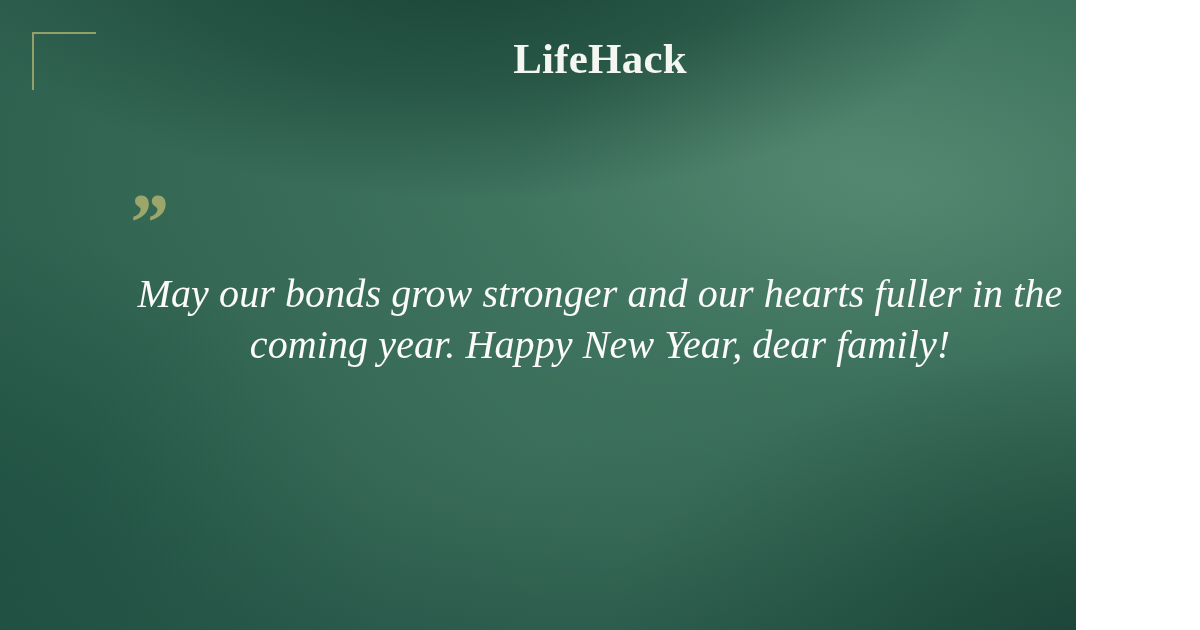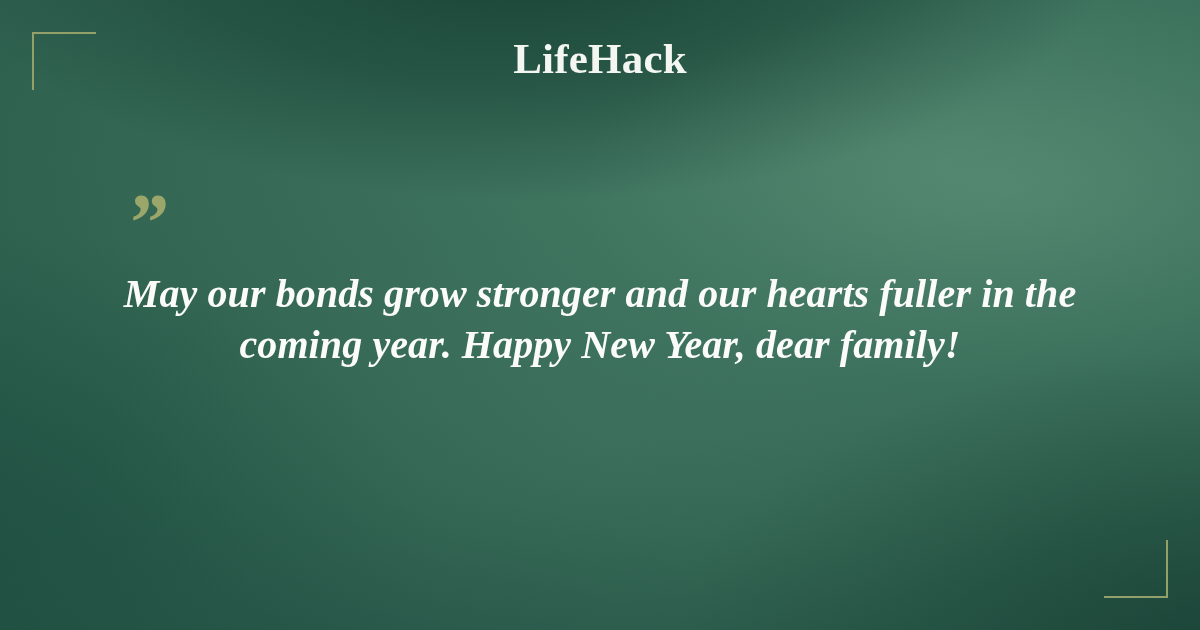--- a/index.html
+++ b/index.html
@@ -8,21 +8,21 @@
   }
   body {
     width: 1200px;
     height: 630px;
     overflow: hidden;
     font-family: "Liberation Sans", sans-serif;
   }
 
   #card {
     position: relative;
-    width: 1200px;
+    width: 1076px;
     height: 630px;
     overflow: hidden;
     background-color: #2d6151;
   }
 
   
   .bg-layer {
     position: absolute;
     inset: 0;
     pointer-events: none;
@@ -102,21 +102,21 @@
 
   
   #quote-text {
     position: absolute;
     left: 100px;
     top: 268px;
     width: 1000px;
     text-align: center;
     font-family: "Liberation Serif", "DejaVu Serif", serif;
     font-style: italic;
-    font-weight: 700;
+    font-weight: 400;
     font-size: 40px;
     line-height: 51px;
     color: #fbfcf9;
     letter-spacing: 0.1px;
   }
 </style>
 </head>
 <body>
 
 <div id="card">

